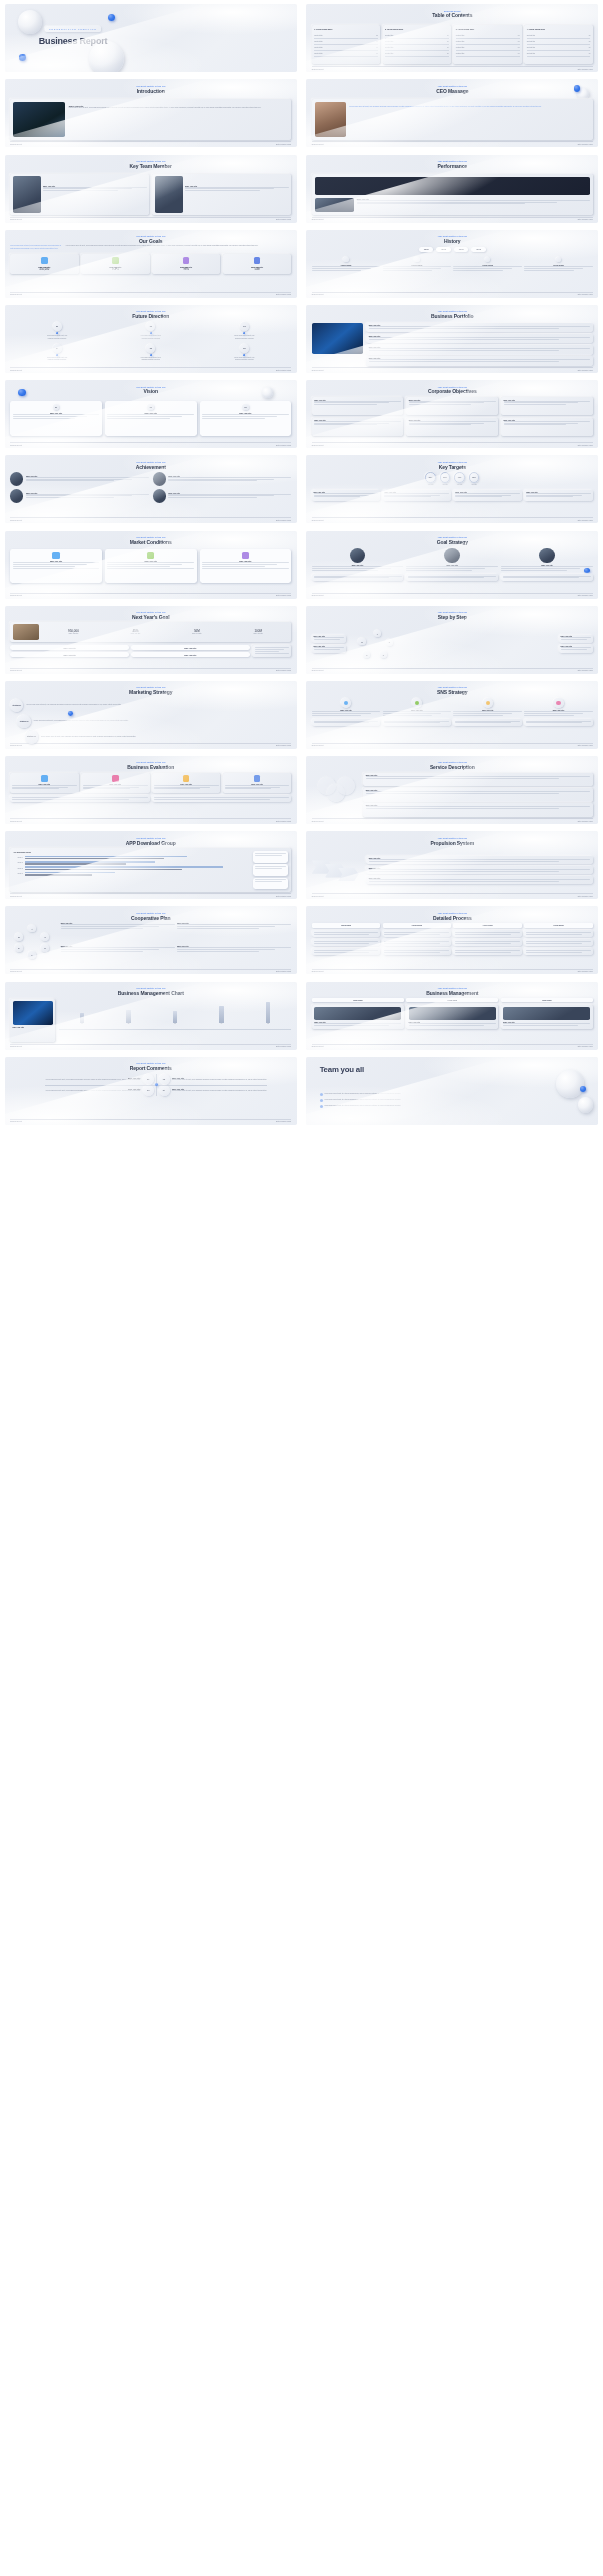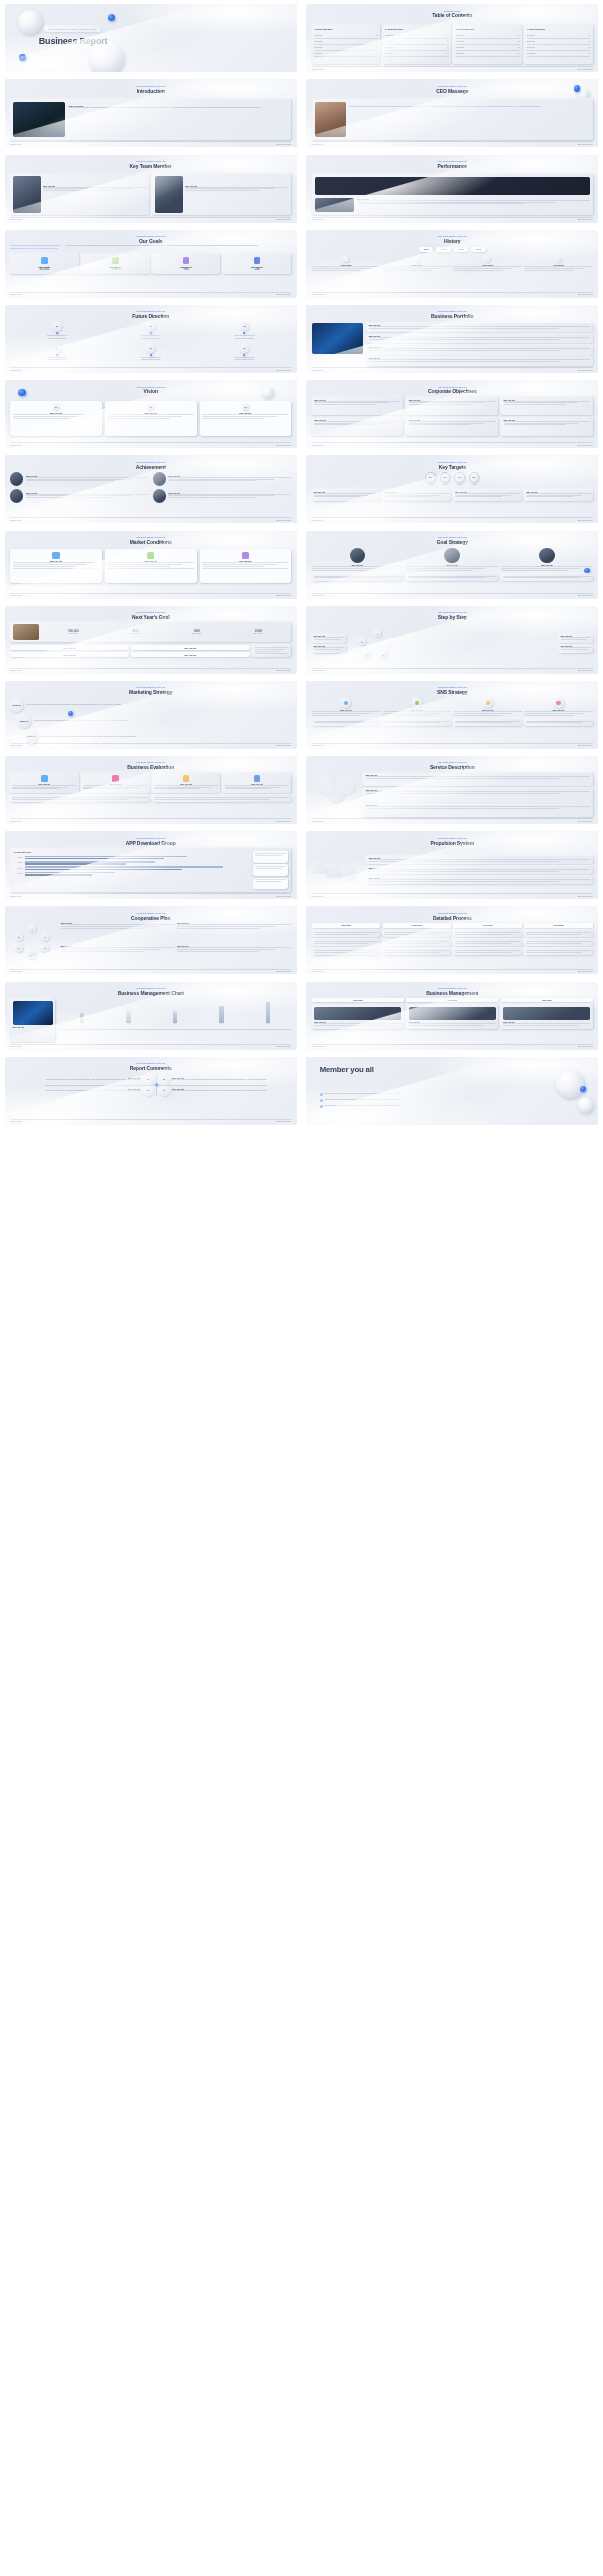--- a/index.html
+++ b/index.html
@@ -1578,21 +1578,21 @@
           </div>
       </div>
       </div>
   </div>
     <div class="slide">
     <div class="sphere" style="width:28px;height:28px;right:14.5px;top:13.3px;"></div>
       <div class="sphere" style="width:15.7px;height:15.7px;right:4.8px;top:40px;"></div>
       <div class="sphere-blue" style="width:6px;height:6px;right:12px;top:29px;"></div>
 
     <div style="position:absolute;left:13.3px;top:8.4px;">
-        <div style="font-size:7.8px;font-weight:700;color:#38415a;letter-spacing:-0.2px;">Member you all</div>
+        <div style="font-size:7.8px;font-weight:700;color:#38415a;letter-spacing:-0.2px;">Team you all</div>
       </div>
       <div style="position:absolute;left:13.3px;top:36px;right:84px;">
         <div style="display:flex;gap:1.8px;margin-bottom:2.4px;">
           <span style="width:3px;height:3px;flex:0 0 3px;border-radius:50%;background:#8fb3f0;opacity:.75;margin-top:0.6px;"></span>
           <span class="mini" style="font-size:1.4px;">Lorem ipsum dolor sit amet, at ei utroque signiferumque, graeco veniam mel patrioque an. Nihil malis adipiscing in mea sea.</span>
         </div>
         <div style="display:flex;gap:1.8px;margin-bottom:2.4px;">
           <span style="width:3px;height:3px;flex:0 0 3px;border-radius:50%;background:#8fb3f0;opacity:.75;margin-top:0.6px;"></span>
           <span class="mini" style="font-size:1.4px;">Lorem ipsum dolor sit amet, at ei utroque signiferumque, graeco veniam mel patrioque an. Nihil malis adipiscing in mea sea.</span>
         </div>

